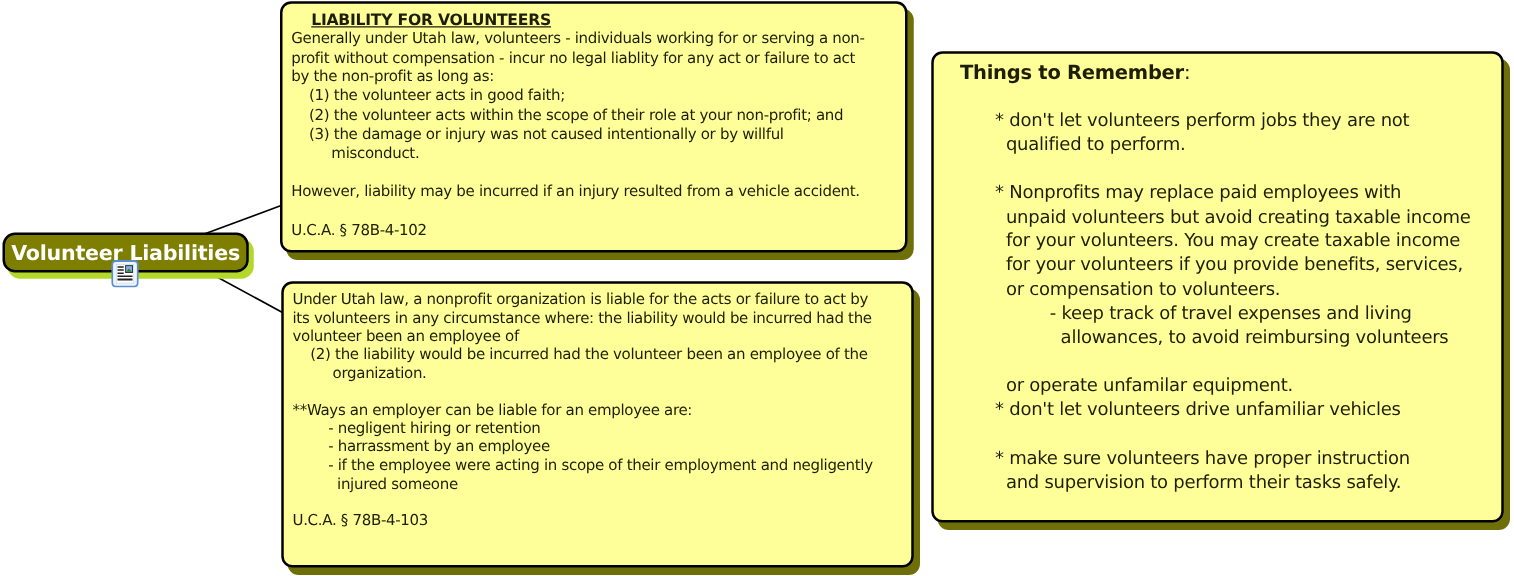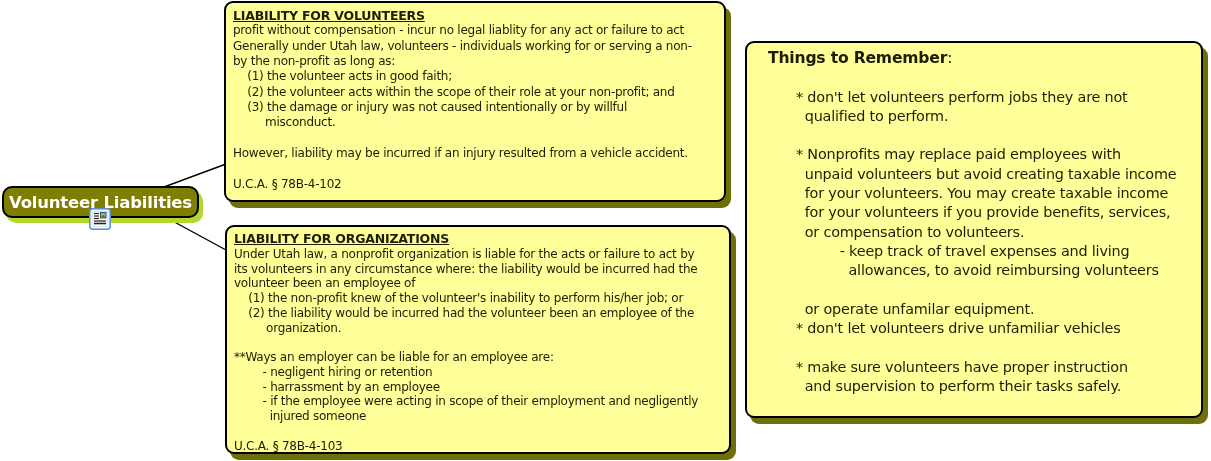--- a/index.html
+++ b/index.html
@@ -54,21 +54,21 @@
   }
   .box1 { left: 224px; top: 1px;   width: 502px; height: 201px; }
   .box2 { left: 225px; top: 225px; width: 506px; height: 229px; }
   .box3 { left: 745px; top: 41px;  width: 458px; height: 377px; padding: 6px 21px; }
   .note-title {
     font-weight: bold;
     text-decoration: underline;
     font-size: 12.5px;
     letter-spacing: -0.2px;
   }
-  .box1 .note-title { line-height: 15.35px; }
+  .box1 .note-title { line-height: 15.35px; margin-left: 16px; }
   .box2 .note-title { line-height: 14.75px; }
   .box1 .note-lines { font-size: 12px; line-height: 15.35px; letter-spacing: -0.25px; }
   .box2 .note-lines { font-size: 12px; line-height: 14.75px; letter-spacing: -0.25px; }
   .box3 .remember-title { font-size: 15.6px; line-height: 19.3px; letter-spacing: -0.2px; }
   .remember-title .b { font-weight: bold; }
   .box3 .note-lines { font-size: 14.4px; line-height: 19.3px; letter-spacing: -0.2px; margin-left: 28px; }
   .line { white-space: pre; }
 </style>
 </head>
 <body>
@@ -94,41 +94,39 @@
       <line x1="5" y1="8" x2="10" y2="8" stroke="#222222" stroke-width="1.2"></line>
       <line x1="5" y1="10.5" x2="10" y2="10.5" stroke="#222222" stroke-width="1.2"></line>
       <line x1="5" y1="13" x2="17" y2="13" stroke="#222222" stroke-width="1.2"></line>
       <line x1="5" y1="15.5" x2="17" y2="15.5" stroke="#222222" stroke-width="1.6"></line>
     </svg>
   </div>
 
   <div class="box box1">
     <div class="note-title">LIABILITY FOR VOLUNTEERS</div>
     <div class="note-lines">
+        <div class="line">Generally under Utah law, volunteers - individuals working for or serving a non-</div>
         <div class="line">profit without compensation - incur no legal liablity for any act or failure to act</div>
-        <div class="line">Generally under Utah law, volunteers - individuals working for or serving a non-</div>
         <div class="line">by the non-profit as long as:</div>
         <div class="line">    (1) the volunteer acts in good faith;</div>
         <div class="line">    (2) the volunteer acts within the scope of their role at your non-profit; and</div>
         <div class="line">    (3) the damage or injury was not caused intentionally or by willful</div>
         <div class="line">         misconduct.</div>
         <div class="line">&nbsp;</div>
         <div class="line">However, liability may be incurred if an injury resulted from a vehicle accident.</div>
         <div class="line">&nbsp;</div>
         <div class="line">U.C.A. § 78B-4-102</div>
       </div>
   </div>
 
   <div class="box box2">
-    <div class="note-title">LIABILITY FOR ORGANIZATIONS</div>
     <div class="note-lines">
         <div class="line">Under Utah law, a nonprofit organization is liable for the acts or failure to act by</div>
         <div class="line">its volunteers in any circumstance where: the liability would be incurred had the</div>
         <div class="line">volunteer been an employee of</div>
-        <div class="line">    (1) the non-profit knew of the volunteer's inability to perform his/her job; or</div>
         <div class="line">    (2) the liability would be incurred had the volunteer been an employee of the</div>
         <div class="line">         organization.</div>
         <div class="line">&nbsp;</div>
         <div class="line">**Ways an employer can be liable for an employee are:</div>
         <div class="line">        - negligent hiring or retention</div>
         <div class="line">        - harrassment by an employee</div>
         <div class="line">        - if the employee were acting in scope of their employment and negligently</div>
         <div class="line">          injured someone</div>
         <div class="line">&nbsp;</div>
         <div class="line">U.C.A. § 78B-4-103</div>

